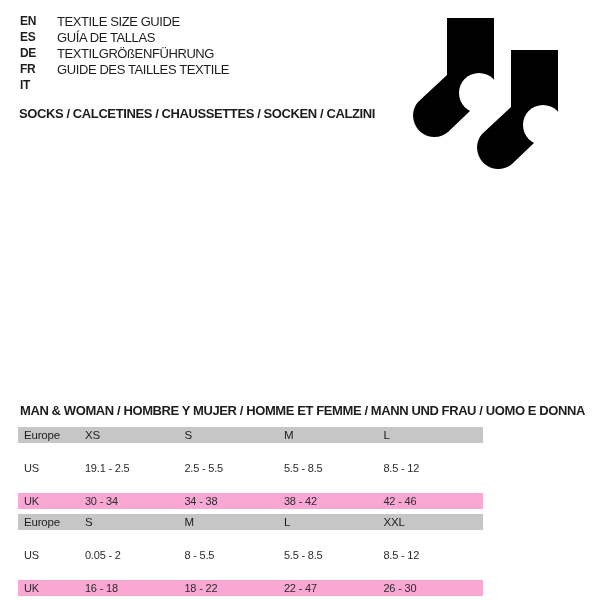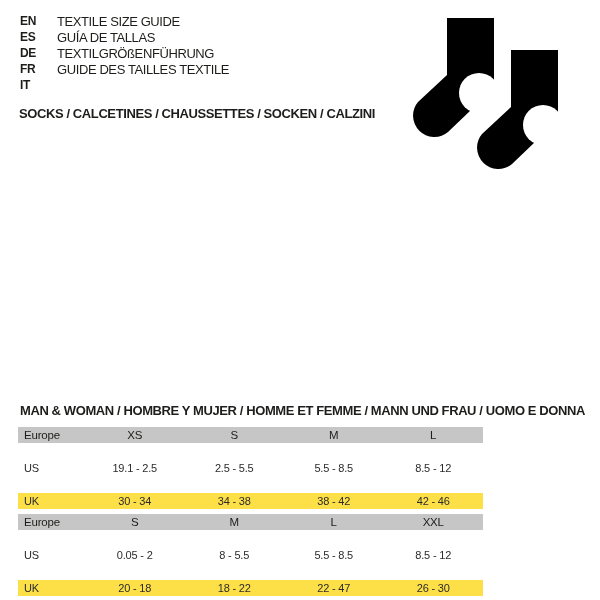--- a/index.html
+++ b/index.html
@@ -24,22 +24,22 @@
   .size-table{position:absolute;left:18px;width:465px;}
   .size-table.t1{top:404px;}
   .size-table.t2{top:514px;}
   .table-title{
     font-weight:700;font-size:13px;line-height:14px;letter-spacing:-0.4px;
     margin:0 0 9px 2px;white-space:nowrap;
   }
   .t-row{display:flex;height:16px;align-items:center;font-size:11px;letter-spacing:-0.2px;color:#2b2b2b;}
   .t-row + .t-row{margin-top:17px;}
   .t-head{background:#c6c6c6;color:#1d1d1b;font-size:11.5px;}
-  .t-alt{background:#fde047;}
-  .c{flex:0 0 21.4%;text-align:center;}
+  .t-alt{background:#f9a8d4;}
+  .c{flex:0 0 21.4%;}
   .c.label{flex:0 0 14.4%;text-align:left;padding-left:6px;box-sizing:border-box;}
 </style>
 </head>
 <body>
 
 <div>
 
   <div class="lang-list">
     <div class="lang-row">
       <span class="lang-code">EN</span>
@@ -113,21 +113,21 @@
       </div>
       <div class="t-row">
         <div class="c label">US</div>
         <div class="c">0.05 - 2</div>
         <div class="c">8 - 5.5</div>
         <div class="c">5.5 - 8.5</div>
         <div class="c">8.5 - 12</div>
       </div>
       <div class="t-row t-alt">
         <div class="c label">UK</div>
-        <div class="c">20 - 18</div>
+        <div class="c">16 - 18</div>
         <div class="c">18 - 22</div>
         <div class="c">22 - 47</div>
         <div class="c">26 - 30</div>
       </div>
     </div>
   </section>
 
 </div>
 
 </body></html>

